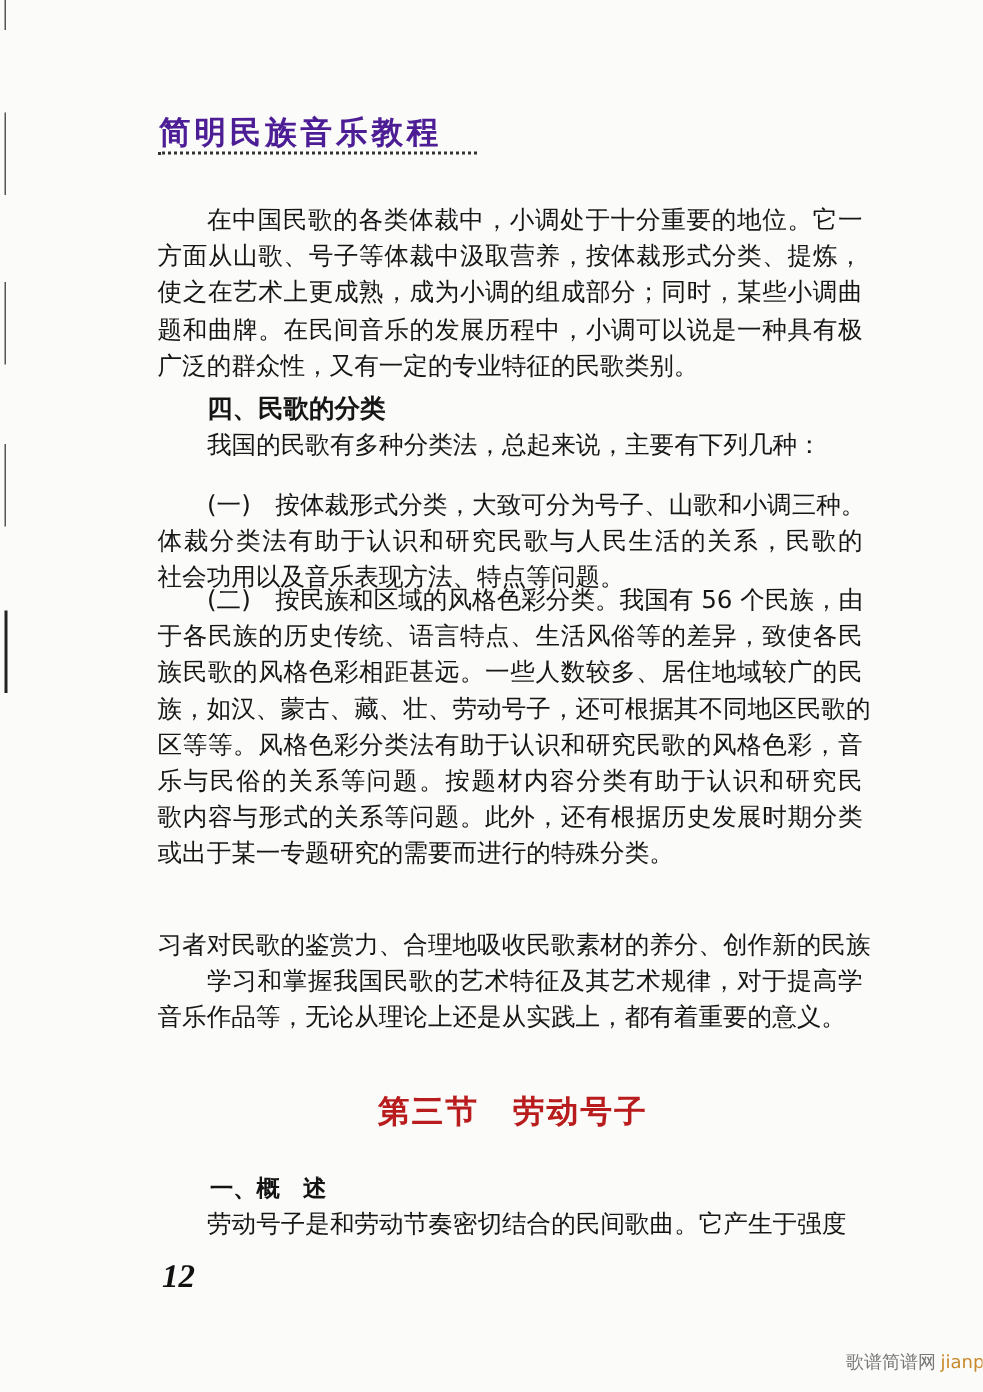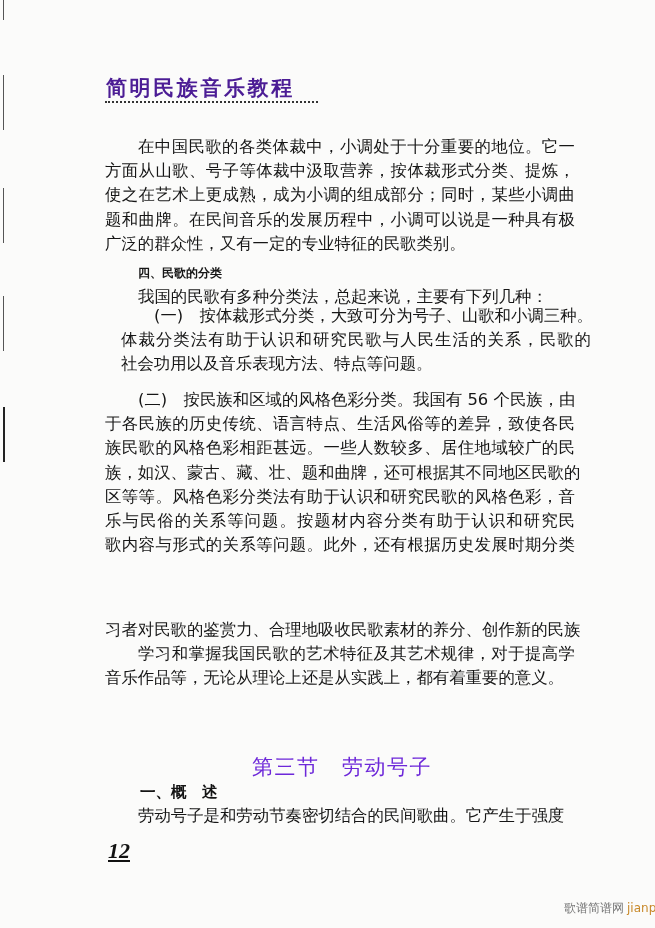--- a/index.html
+++ b/index.html
@@ -62,44 +62,42 @@
       padding-left: 33px;
     }
     .subhead {
       font-weight: bold;
     }
     .section-title {
       position: absolute;
       left: 252px;
       top: 727px;
       font-size: 21px;
-      font-weight: normal;
+      font-weight: bold;
       letter-spacing: 1.5px;
-      color: #6d28d9;
+      color: #b91c1c;
       white-space: pre;
-      margin-top: 26px;
     }
     .sub-heading {
       position: absolute;
       left: 140px;
       top: 782px;
       font-size: 15.5px;
       font-weight: bold;
       white-space: pre;
     }
     .page-number {
       position: absolute;
       left: 108px;
       top: 838px;
       font-size: 22px;
       font-weight: bold;
       font-style: italic;
       font-family: "Liberation Serif", serif;
       color: #111;
-      text-decoration: underline;
     }
     .watermark {
       position: absolute;
       left: 564px;
       top: 900px;
       font-size: 12px;
       color: #777;
       white-space: nowrap;
     }
     .watermark .wm-site {
@@ -122,41 +120,42 @@
 
 <div class="body-text" style="top:114px;margin-top:21px;">
   <span class="line indent">在中国民歌的各类体裁中，小调处于十分重要的地位。它一</span>
   <span class="line">方面从山歌、号子等体裁中汲取营养，按体裁形式分类、提炼，</span>
   <span class="line">使之在艺术上更成熟，成为小调的组成部分；同时，某些小调曲</span>
   <span class="line">题和曲牌。在民间音乐的发展历程中，小调可以说是一种具有极</span>
   <span class="line last">广泛的群众性，又有一定的专业特征的民歌类别。</span>
 </div>
 
 <div class="body-text" style="top:261px;">
-  <span class="line last indent subhead" style="font-size:12px;">四、民歌的分类</span>
+  <span class="line last indent subhead" style="font-size:17px;">四、民歌的分类</span>
 </div>
 
 <div class="body-text" style="top:285px;">
   <span class="line last indent">我国的民歌有多种分类法，总起来说，主要有下列几种：</span>
 </div>
 
-<div class="body-text" style="top:304px;margin-left:16px;">
+<div class="body-text" style="top:325px;">
   <span class="line indent">(一)　按体裁形式分类，大致可分为号子、山歌和小调三种。</span>
   <span class="line">体裁分类法有助于认识和研究民歌与人民生活的关系，民歌的</span>
   <span class="line last">社会功用以及音乐表现方法、特点等问题。</span>
 </div>
 
 <div class="body-text" style="top:388px;">
   <span class="line indent">(二)　按民族和区域的风格色彩分类。我国有 56 个民族，由</span>
   <span class="line">于各民族的历史传统、语言特点、生活风俗等的差异，致使各民</span>
   <span class="line">族民歌的风格色彩相距甚远。一些人数较多、居住地域较广的民</span>
-  <span class="line">族，如汉、蒙古、藏、壮、题和曲牌，还可根据其不同地区民歌的</span>
+  <span class="line">族，如汉、蒙古、藏、壮、劳动号子，还可根据其不同地区民歌的</span>
   <span class="line">区等等。风格色彩分类法有助于认识和研究民歌的风格色彩，音</span>
   <span class="line">乐与民俗的关系等问题。按题材内容分类有助于认识和研究民</span>
   <span class="line">歌内容与形式的关系等问题。此外，还有根据历史发展时期分类</span>
+  <span class="line last">或出于某一专题研究的需要而进行的特殊分类。</span>
 </div>
 
 <div class="body-text" style="top:618px;">
   <span class="line">习者对民歌的鉴赏力、合理地吸收民歌素材的养分、创作新的民族</span>
   <span class="line indent">学习和掌握我国民歌的艺术特征及其艺术规律，对于提高学</span>
   <span class="line last">音乐作品等，无论从理论上还是从实践上，都有着重要的意义。</span>
 </div>
 
 <div class="section-title">第三节　劳动号子</div>
 

